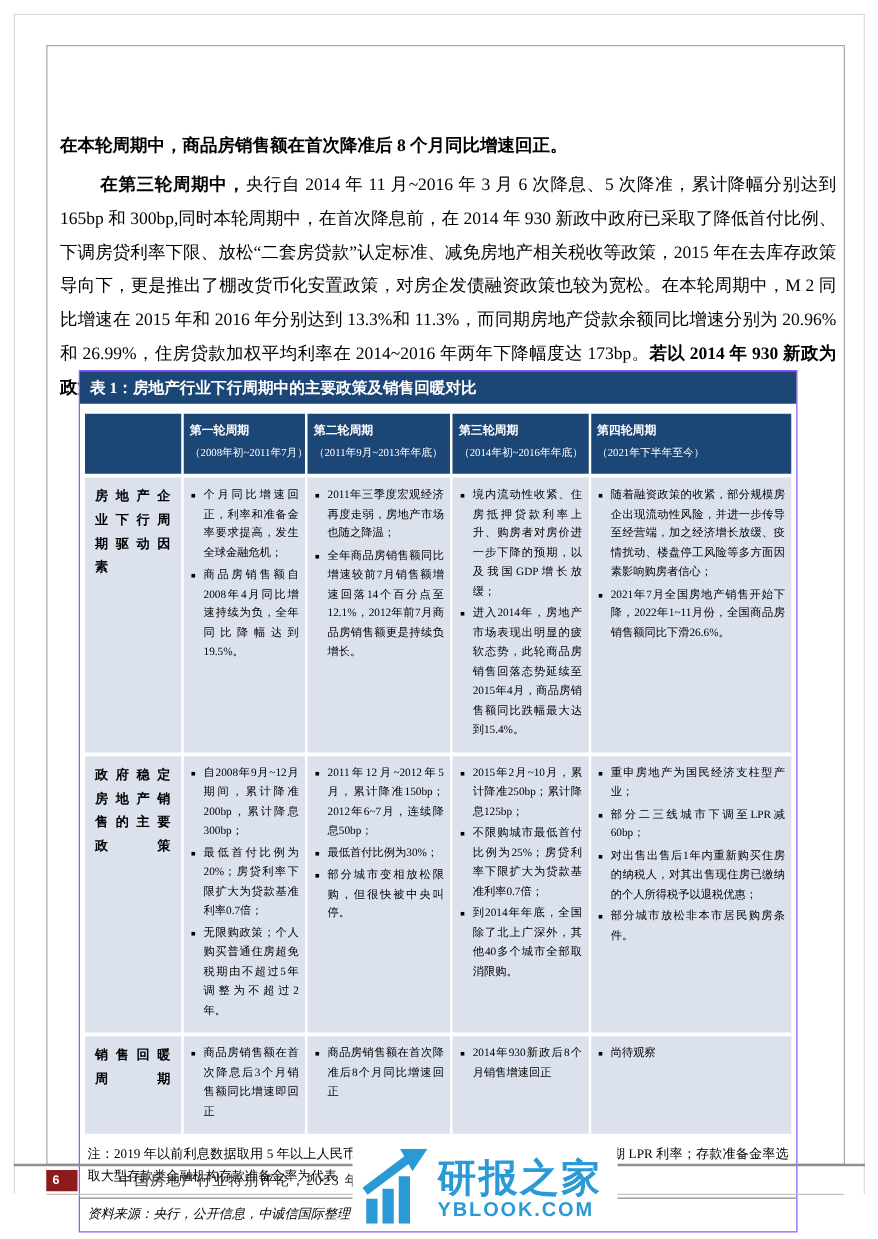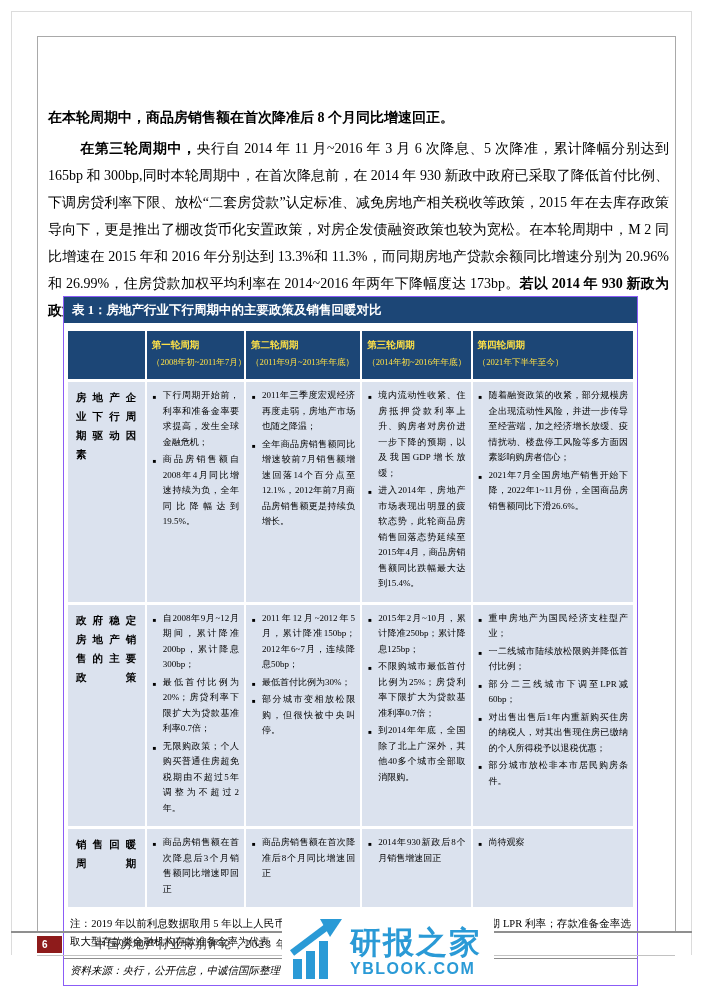--- a/index.html
+++ b/index.html
@@ -38,21 +38,21 @@
     background:var(--navy); color:#fff; font-weight:bold;
     font-size:12.5px; line-height:16px; padding:5px 8px;
   }
   .tbl-inner { padding:8px 4px 0 4px; }
   .trow {
     display:grid;
     grid-template-columns:13.6% 17.2% 20.2% 19.2% auto;
     column-gap:2px; margin-bottom:3px;
   }
   .hcell {
-    background:var(--navy); color:#fde047; padding:6px 5px; min-height:36px;
+    background:var(--navy); color:#ffffff; padding:6px 5px; min-height:36px;
   }
   .hcell .ht { font-weight:bold; font-size:9.5px; line-height:17px; }
   .hcell .hp { font-size:8.6px; line-height:17px; white-space:nowrap; }
   .lcell {
     background:var(--cellbg); font-weight:bold;
     font-size:10.5px; line-height:19px; letter-spacing:4.5px;
     padding:6px 4px 6px 8px; text-align:justify; text-align-last:justify;
   }
   .ccell {
     background:var(--cellbg);
@@ -132,21 +132,21 @@
         <div class="hcell">
           <div class="ht">第四轮周期</div>
           <div class="hp">（2021年下半年至今）</div>
         </div>
       </div>
     <div id="tbl-body">
         <div class="trow">
           <div class="lcell">房地产企业下行周期驱动因素</div>
           <div class="ccell">
             <ul>
-              <li>下行周期开始前，利率和准备金率要求提高，发生全球金融危机；</li>
+              <li>个月同比增速回正，利率和准备金率要求提高，发生全球金融危机；</li>
               <li>商品房销售额自2008年4月同比增速持续为负，全年同比降幅达到19.5%。</li>
             </ul>
           </div>
           <div class="ccell">
             <ul>
               <li>2011年三季度宏观经济再度走弱，房地产市场也随之降温；</li>
               <li>全年商品房销售额同比增速较前7月销售额增速回落14个百分点至12.1%，2012年前7月商品房销售额更是持续负增长。</li>
             </ul>
           </div>
           <div class="ccell">
@@ -181,21 +181,20 @@
           <div class="ccell">
             <ul>
               <li>2015年2月~10月，累计降准250bp；累计降息125bp；</li>
               <li>不限购城市最低首付比例为25%；房贷利率下限扩大为贷款基准利率0.7倍；</li>
               <li>到2014年年底，全国除了北上广深外，其他40多个城市全部取消限购。</li>
             </ul>
           </div>
           <div class="ccell">
             <ul>
               <li>重申房地产为国民经济支柱型产业；</li>
-              <li>一二线城市陆续放松限购并降低首付比例；</li>
               <li>部分二三线城市下调至LPR减60bp；</li>
               <li>对出售出售后1年内重新购买住房的纳税人，对其出售现住房已缴纳的个人所得税予以退税优惠；</li>
               <li>部分城市放松非本市居民购房条件。</li>
             </ul>
           </div>
         </div>
         <div class="trow">
           <div class="lcell">销售回暖周期</div>
           <div class="ccell">
             <ul>

